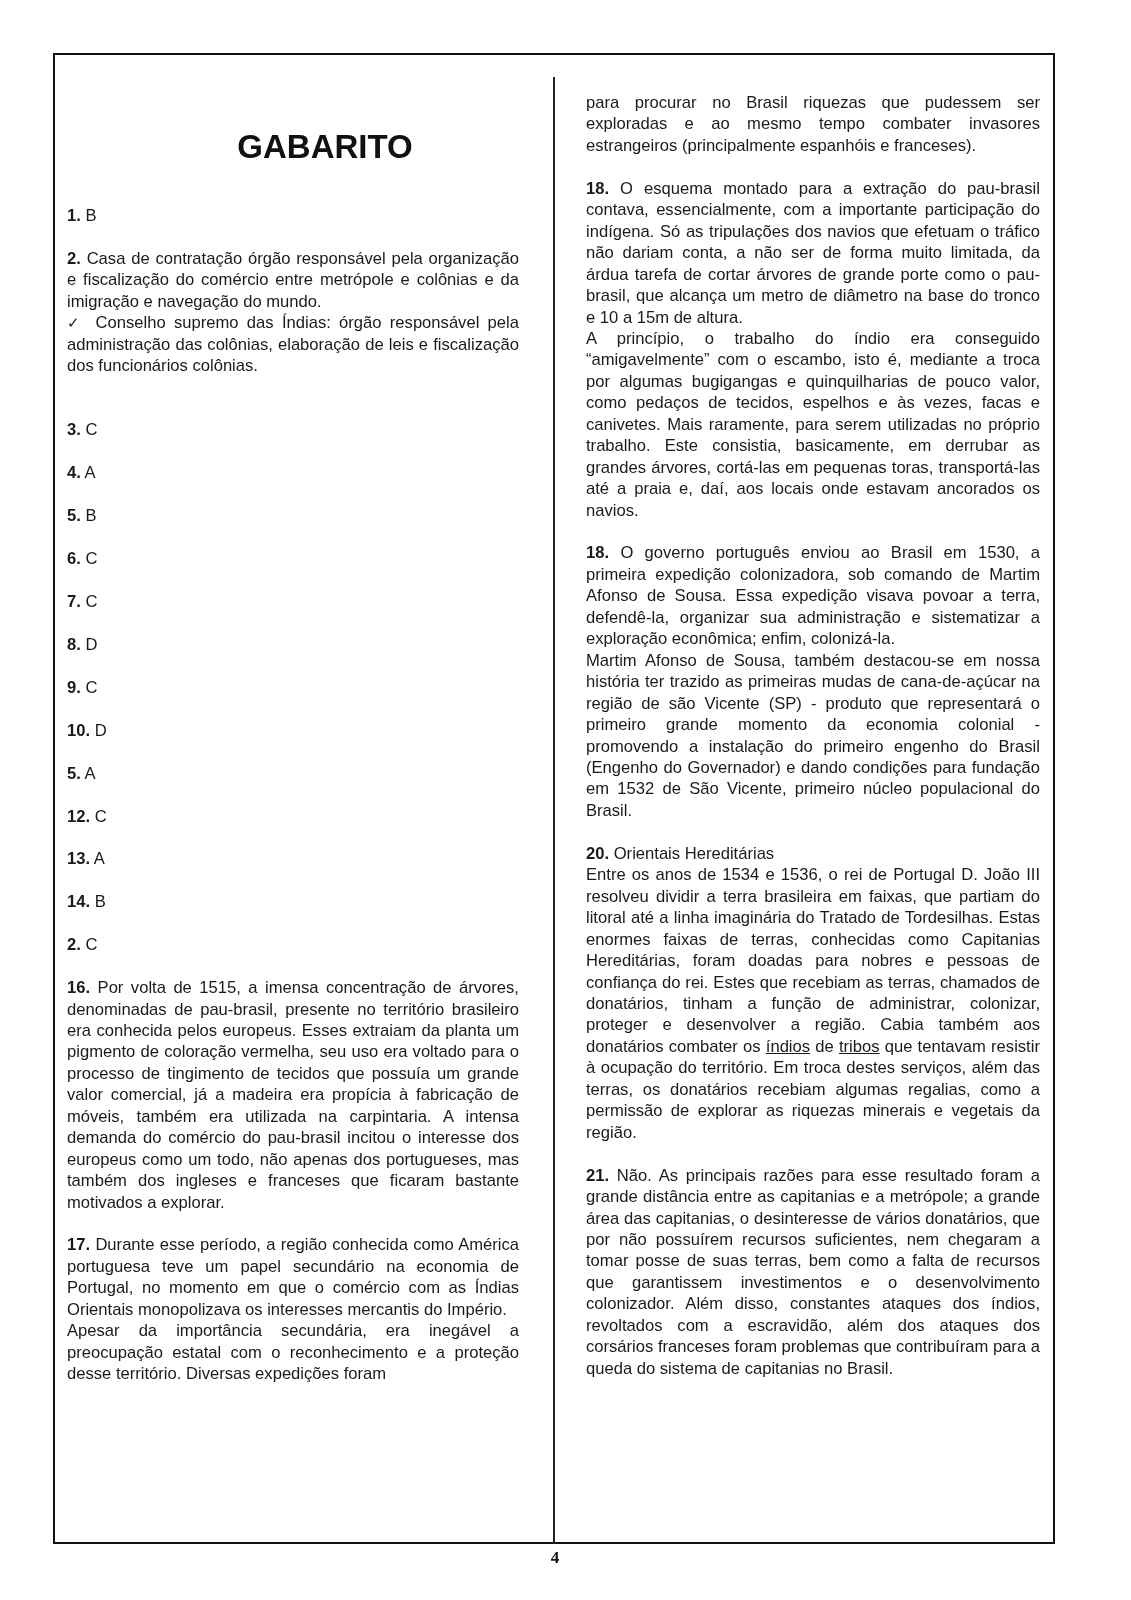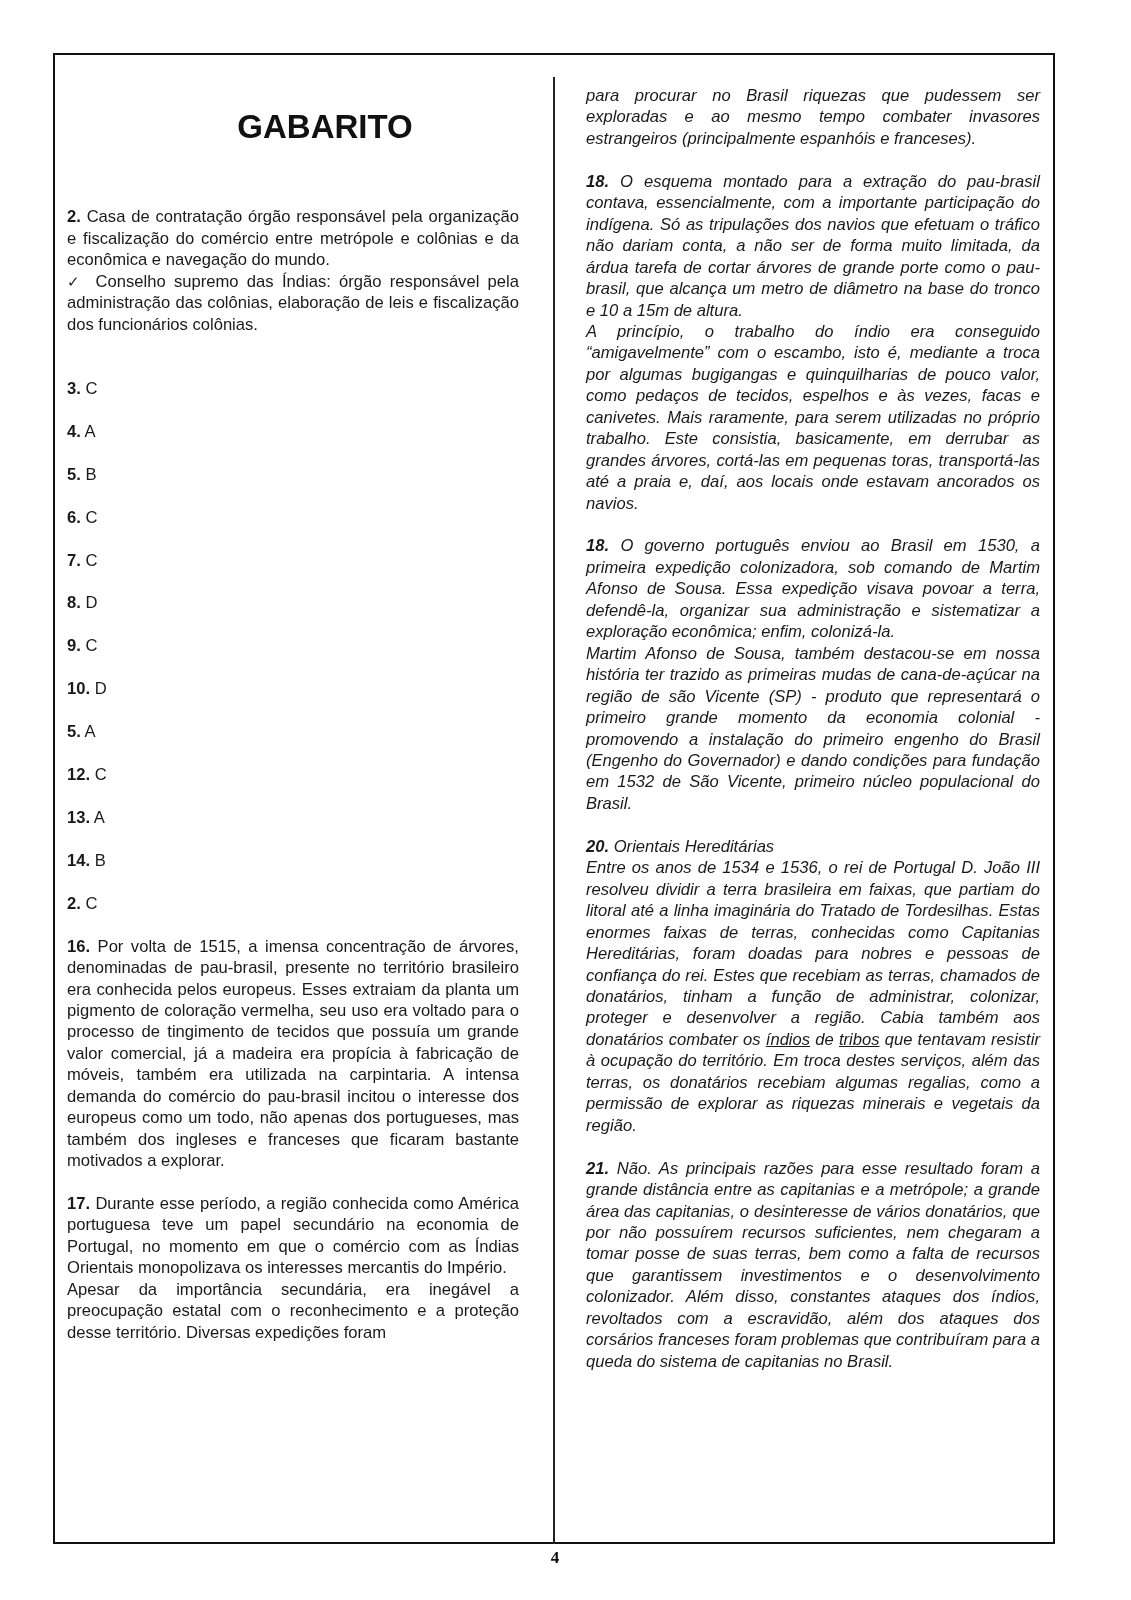--- a/index.html
+++ b/index.html
@@ -8,22 +8,22 @@
     position: absolute; left: 53px; top: 53px; width: 1002px; height: 1491px;
     border: 2px solid #111; box-sizing: border-box; background: #fff;
   }
   .divider {
     position: absolute; left: 498px; top: 22px; width: 2px; height: 1467px; background: #222;
   }
   .col {
     position: absolute; top: 0; font-family: "Liberation Sans", sans-serif;
     font-size: 16.6px; line-height: 21.45px; color: #1a1a1a; text-align: justify;
   }
-  .col-left { left: 12px; width: 452px; top: 2px; }
-  .col-right { left: 531px; width: 454px; top: 30px; font-style: italic; }
+  .col-left { left: 12px; width: 452px; top: 22px; }
+  .col-right { left: 531px; width: 454px; top: 37px; }
   .title {
     font-family: "Liberation Sans", sans-serif; font-weight: bold; font-size: 33px;
     text-align: center; margin: 50px 0 0 0; padding-left: 64px; line-height: 40px; color: #111;
   }
   .title-space { height: 38px; }
   .p { margin: 0; }
   .gap { height: 21.45px; }
   .num { font-weight: bold; margin-top: 45px; }
   .check { font-size: 15px; margin-right: 4px; }
   .u { text-decoration: underline; }
@@ -35,23 +35,24 @@
 </head>
 <body>
 
 <div class="frame">
   <div class="divider"></div>
 
   <div class="col col-left">
     <div class="title">GABARITO</div>
     <div class="title-space"></div>
 
+    <p class="p"><span class="num">1.</span> <span>B</span></p>
     <div class="gap"></div>
 
-    <p class="p"><span class="num">2.</span> <span>Casa de contratação órgão responsável pela organização e fiscalização do comércio entre metrópole e colônias e da econômica e navegação do mundo.</span></p>
+    <p class="p"><span class="num">2.</span> <span>Casa de contratação órgão responsável pela organização e fiscalização do comércio entre metrópole e colônias e da imigração e navegação do mundo.</span></p>
     <p class="p"><span class="check">✓</span> <span>Conselho supremo das Índias: órgão responsável pela administração das colônias, elaboração de leis e fiscalização dos funcionários colônias.</span></p>
     <div class="gap"></div>
     <div class="gap"></div>
 
     <p class="p"><span class="num">3.</span> <span>C</span></p>
     <div class="gap"></div>
     <p class="p"><span class="num">4.</span> <span>A</span></p>
     <div class="gap"></div>
     <p class="p"><span class="num">5.</span> <span>B</span></p>
     <div class="gap"></div>

